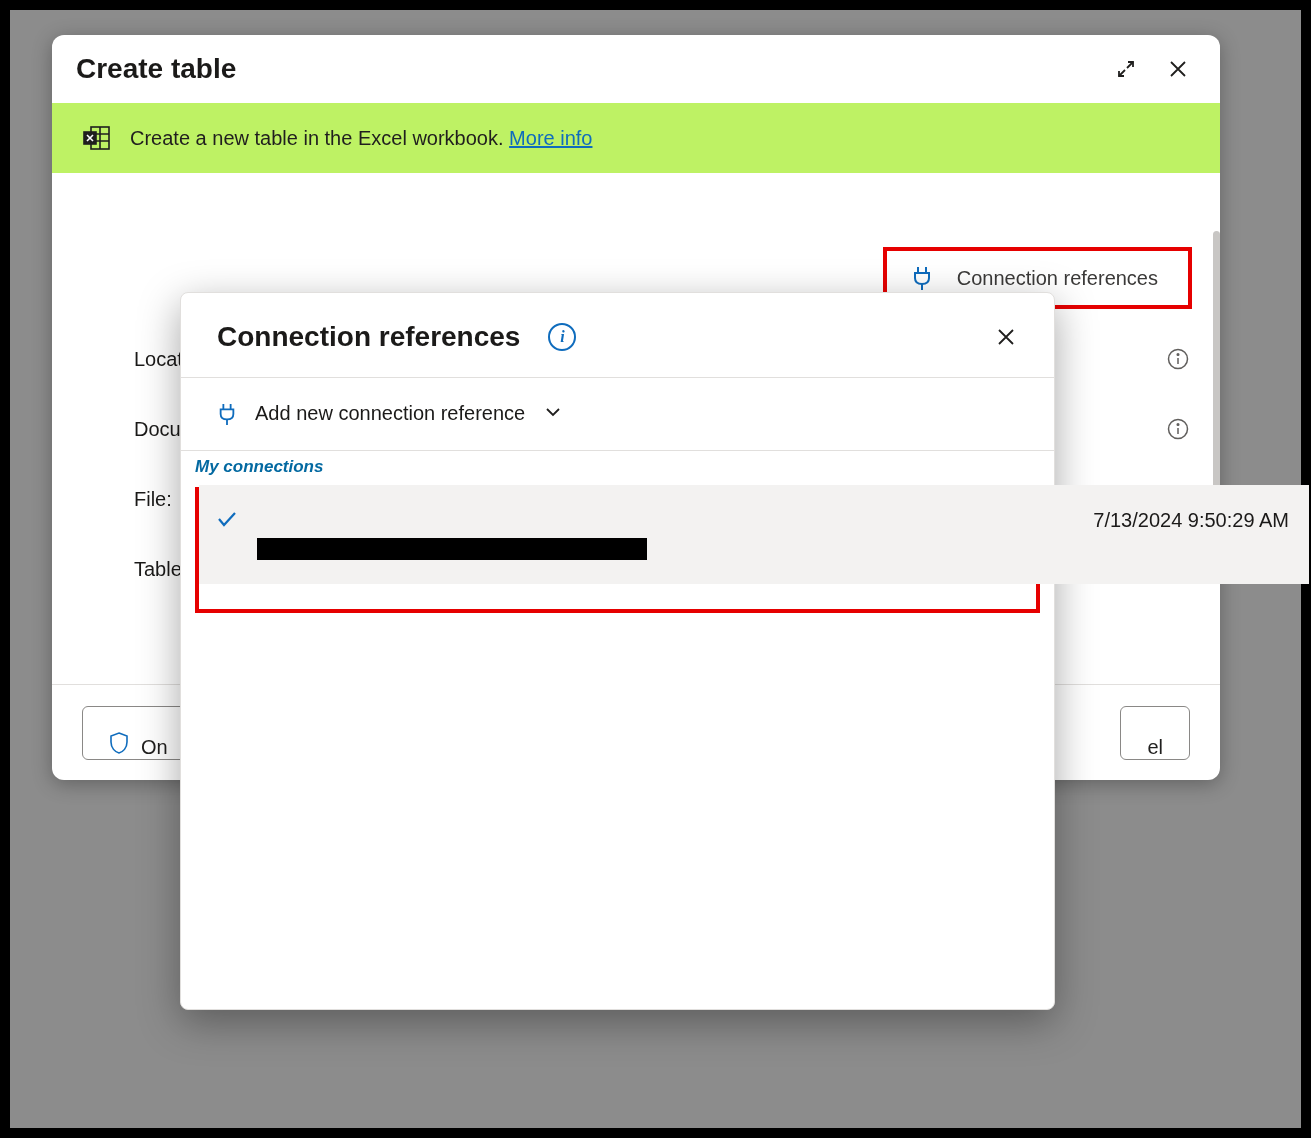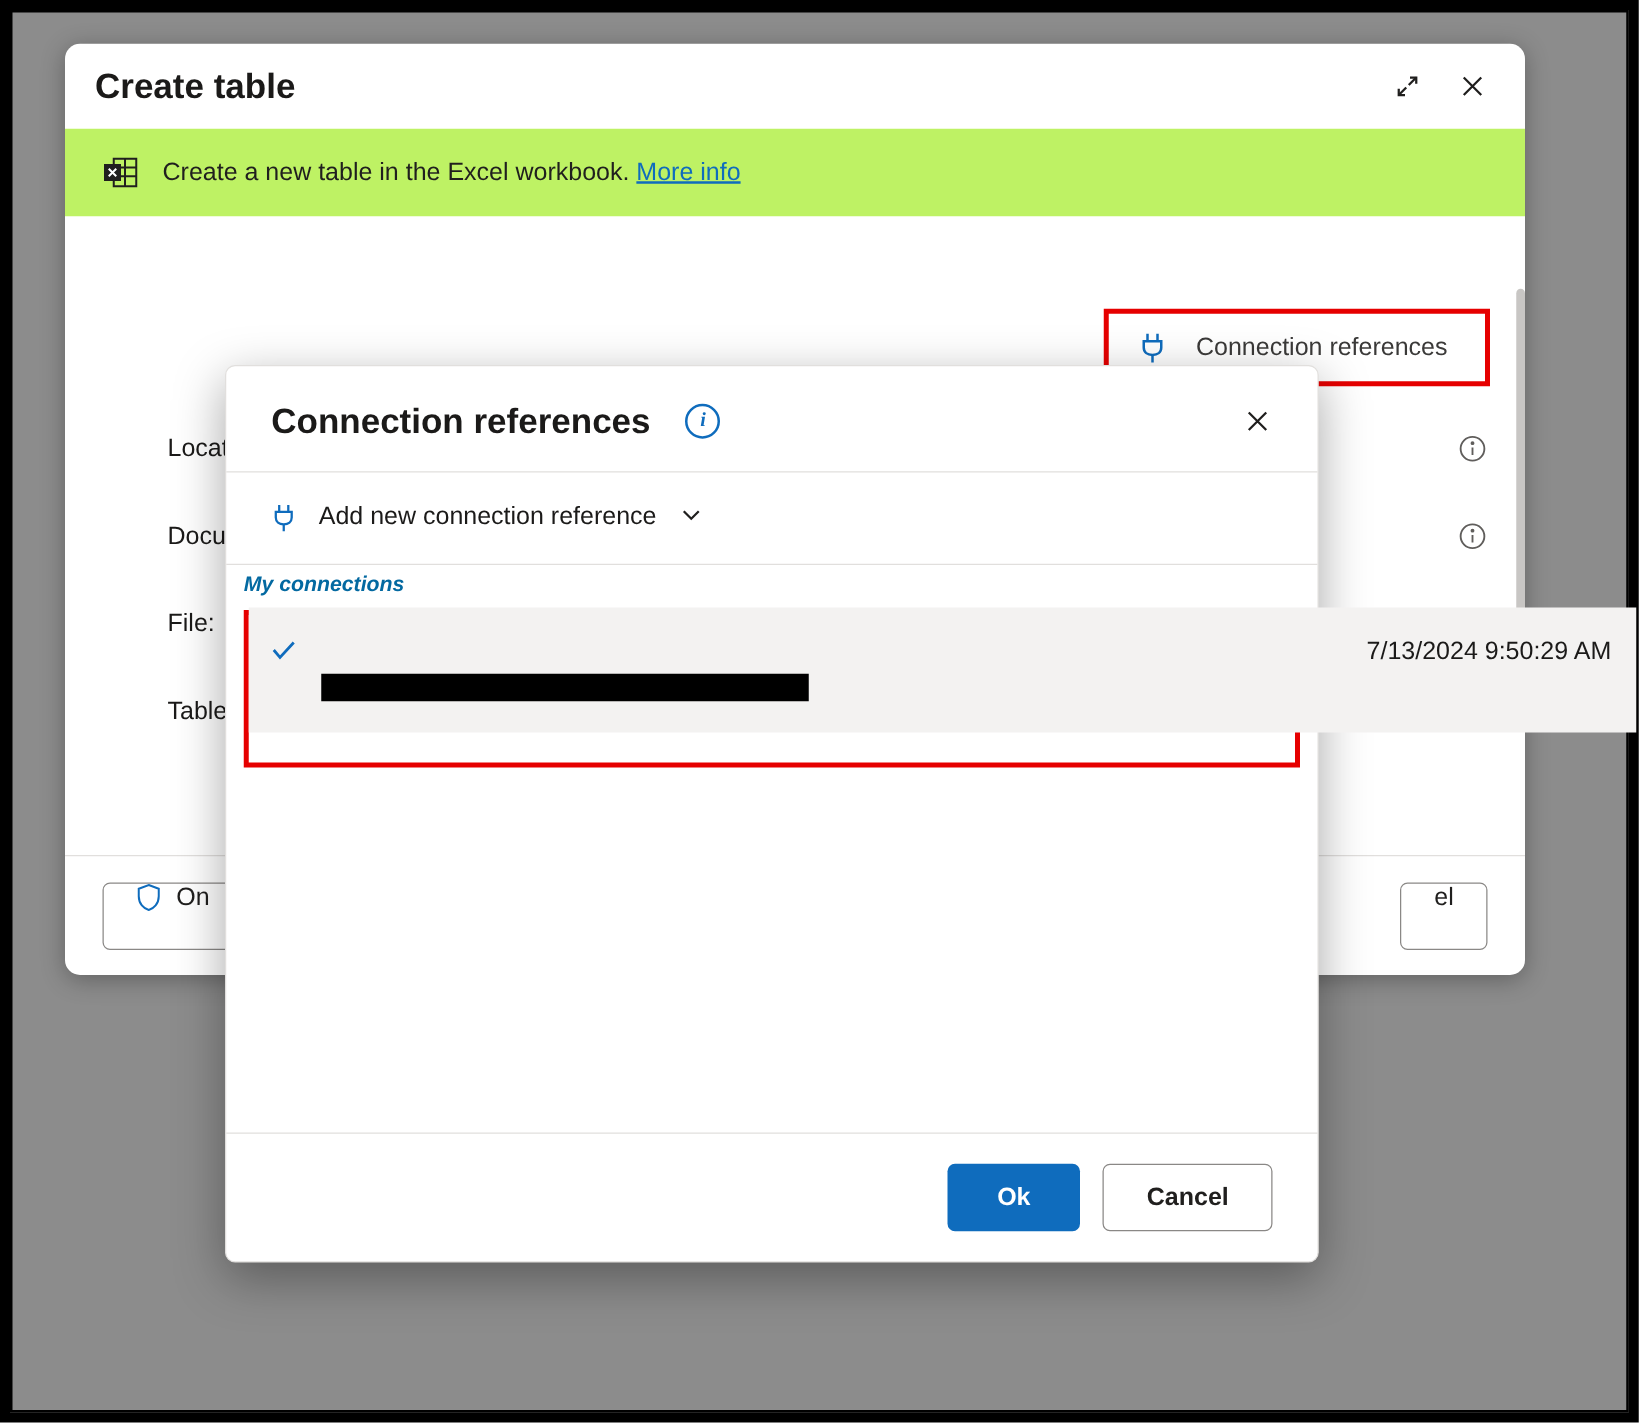--- a/index.html
+++ b/index.html
@@ -100,21 +100,21 @@
   }
   .footer-btn {
     height:54px;
     border:1px solid #8a8886;
     border-radius:6px;
     background:#fff;
     font-size:20px;
     color:#201f1e;
     padding: 0 26px;
     display:flex;
-    align-items:flex-start;
+    align-items:flex-end;
     gap:12px;
     cursor:pointer;
   }
   .shield-icon { color:#0f6cbd; }
   .footer-right { margin-left:auto; display:flex; gap:14px; }
   .scrollbar-stub {
     position:absolute;
     top:196px; right:0;
     width:7px; height:264px;
     background:#c8c6c4;
@@ -374,19 +374,15 @@
             <path d="M4 12 L9 18 L20 6"></path>
           </svg>
         </span>
         <div class="conn-date">7/13/2024 9:50:29 AM</div>
         <div class="conn-sub">
           <span class="redact" style="width:390px;height:22px;"></span>
         </div>
       </div>
     </div>
 
-    <div class="popup-footer">
-      <button class="btn-primary">Ok</button>
-      <button class="btn-secondary">Cancel</button>
-    </div>
   </div>
 
 </div>
 
 </body></html>

